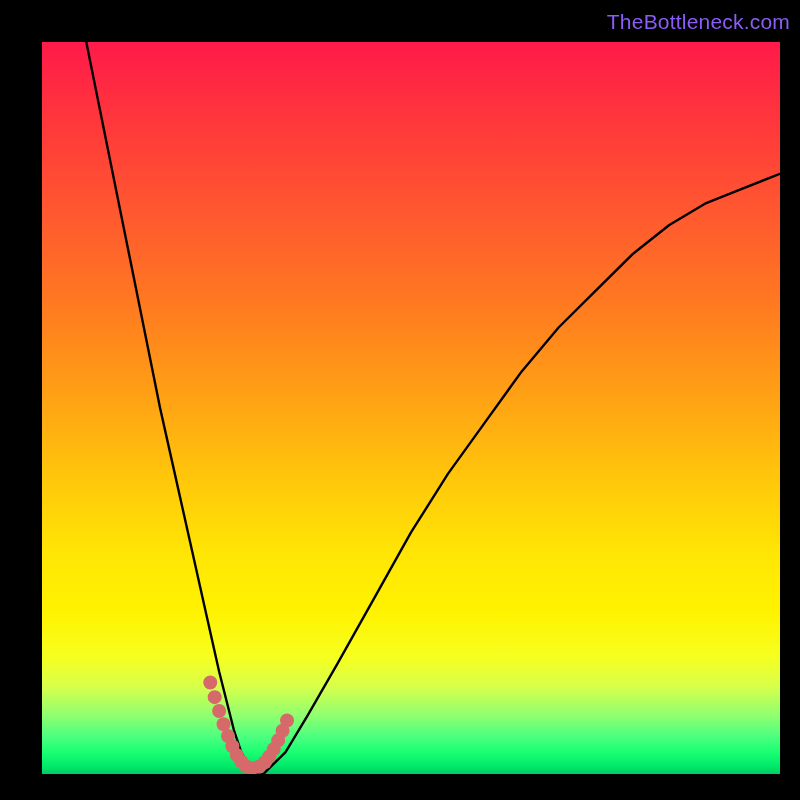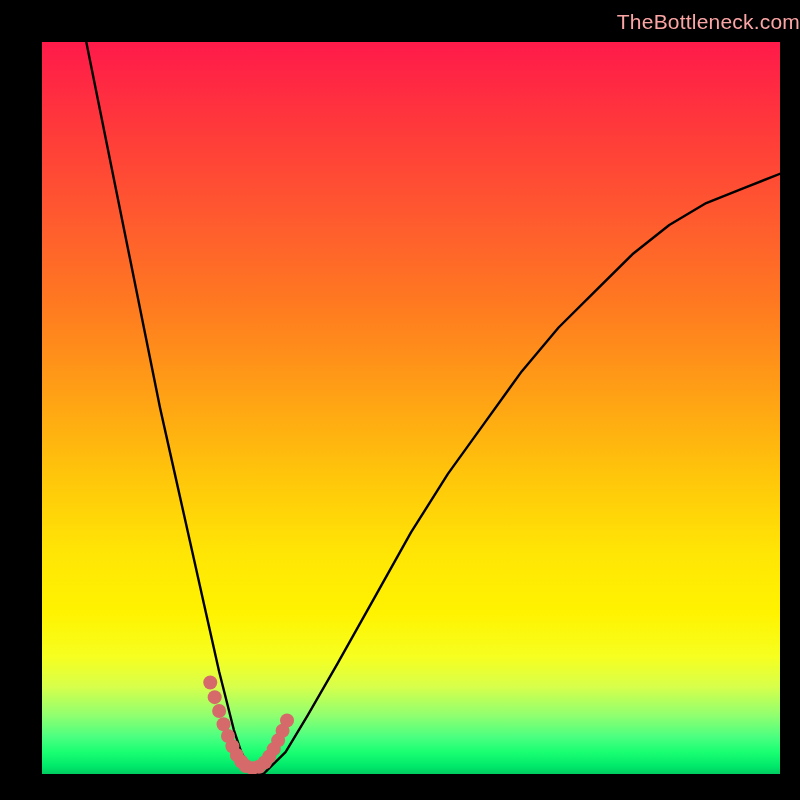--- a/index.html
+++ b/index.html
@@ -31,25 +31,25 @@
       #90ff70 92%,
       #4aff80 95%,
       #1aff72 97%,
       #00e86a 99%,
       #00cc60 100%
     );
   }
   .watermark {
     position: absolute;
     top: 10px;
-    right: 0;
+    right: 10px;
     font-family: Arial, Helvetica, sans-serif;
     font-size: 21px;
     font-weight: 500;
-    color: #fca5a5;
+    color: #8b5cf6;
     letter-spacing: 0.2px;
   }
   svg.curve {
     position: absolute;
     left: 0; top: 0;
     width: 738px;
     height: 732px;
   }
 </style>
 </head>

